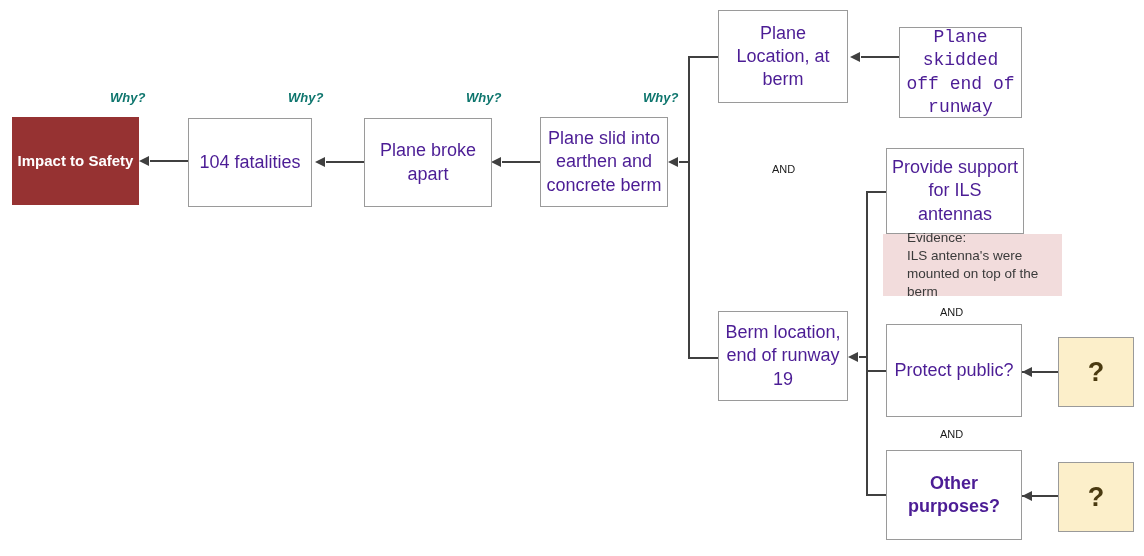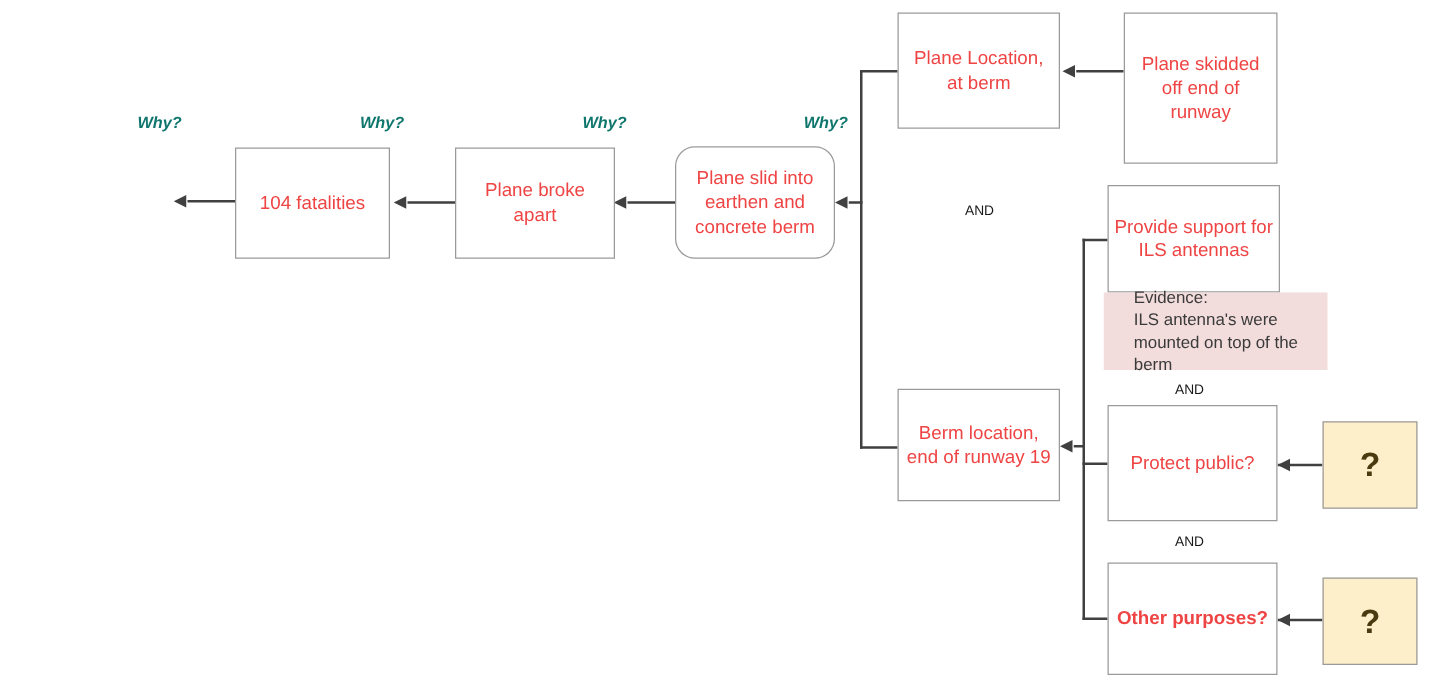--- a/index.html
+++ b/index.html
@@ -21,23 +21,23 @@
   }
 
   
   .node {
     position: absolute;
     box-sizing: border-box;
     display: flex;
     align-items: center;
     justify-content: center;
     text-align: center;
-    font-size: 15px;
+    font-size: 18px;
     line-height: 1.28;
-    color: #ef4444;
+    color: #4c1d95;
     background: #ffffff;
     border: 1px solid #9a9a9a;
     padding: 2px 4px;
   }
   .node .txt { display: block; width: 100%; }
 
   
   .node.impact {
     background: #963232;
     border: 1px solid #963232;
@@ -141,38 +141,41 @@
   <div class="hline" style="left:866px; top:494px; width:21px;"></div>
   <div class="hline" style="left:859px; top:356px; width:8px;"></div>
   <div class="arrow-left" style="left:848px; top:351.5px;"></div>
 
   <div class="hline" style="left:1022px; top:371px; width:36px;"></div>
   <div class="arrow-left" style="left:1022px; top:366.5px;"></div>
 
   <div class="hline" style="left:1022px; top:495px; width:36px;"></div>
   <div class="arrow-left" style="left:1022px; top:490.5px;"></div>
 
+  <div class="node impact" style="left:12px; top:117px; width:127px; height:88px;">
+    <span class="txt">Impact to Safety</span>
+  </div>
 
   <div class="node" style="left:188px; top:118px; width:124px; height:89px;">
     <span class="txt">104 fatalities</span>
   </div>
 
   <div class="node" style="left:364px; top:118px; width:128px; height:89px;">
     <span class="txt">Plane broke apart</span>
   </div>
 
-  <div class="node" style="left:540px; top:117px; width:128px; height:90px;border-radius:16px;">
+  <div class="node" style="left:540px; top:117px; width:128px; height:90px;">
     <span class="txt">Plane slid into earthen and concrete berm</span>
   </div>
 
   <div class="node" style="left:718px; top:10px; width:130px; height:93px;">
     <span class="txt">Plane Location, at berm</span>
   </div>
 
-  <div class="node" style="left:899px; top:10px; width:123px; height:121px;">
+  <div class="node" style="left:899px; top:27px; width:123px; height:91px;font-family:Liberation Mono, monospace;">
     <span class="txt">Plane skidded off end of runway</span>
   </div>
 
   <div class="node" style="left:718px; top:311px; width:130px; height:90px;">
     <span class="txt">Berm location, end of runway 19</span>
   </div>
 
   <div class="node" style="left:886px; top:148px; width:138px; height:86px;align-items:center;">
     <span class="txt">Provide support for ILS antennas</span>
   </div>

